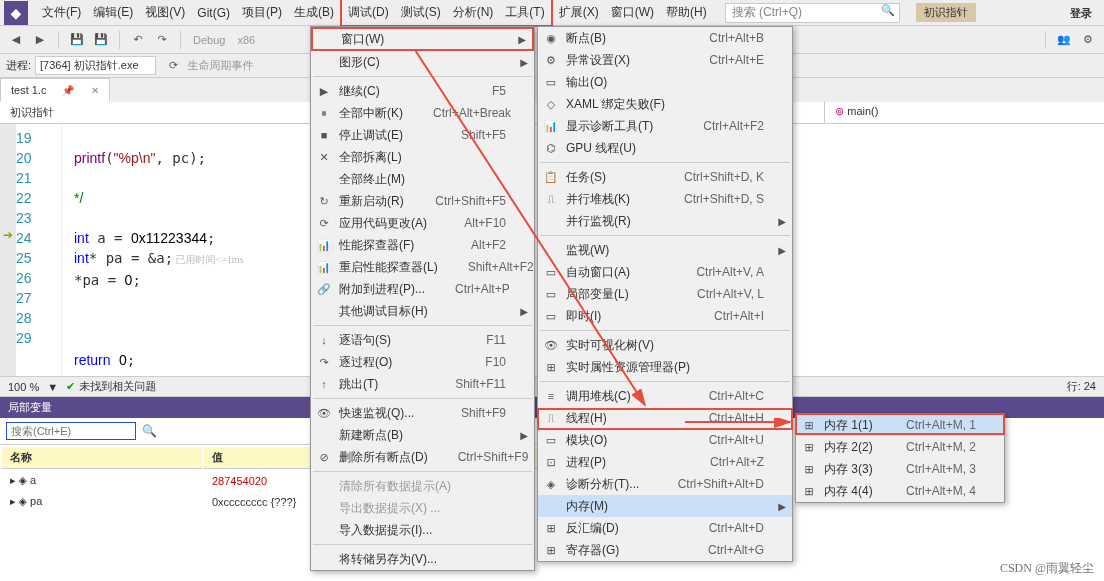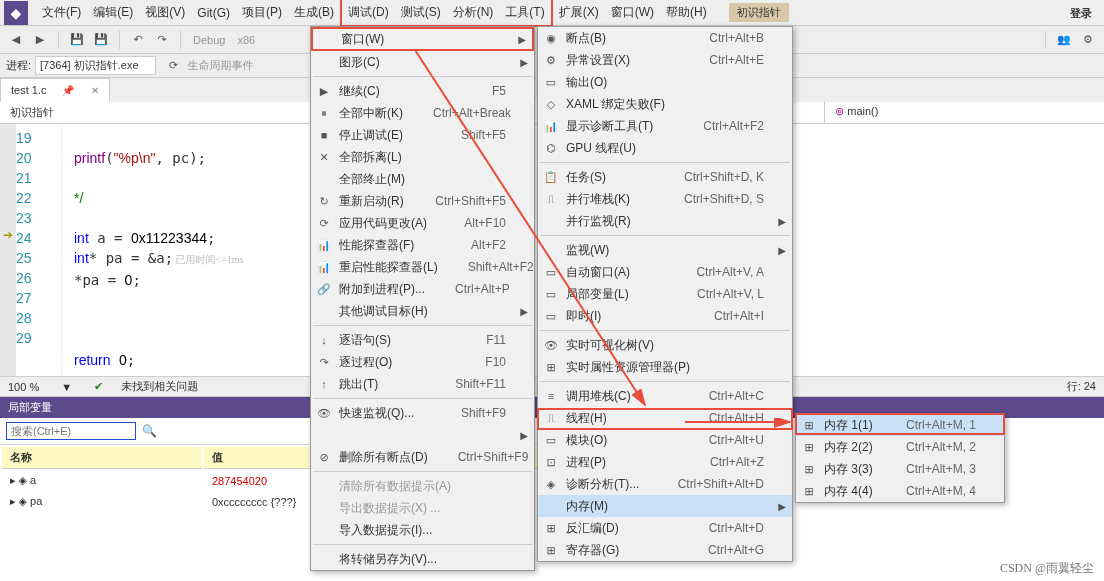--- a/index.html
+++ b/index.html
@@ -26,21 +26,21 @@
 .tab .close { color: #888; font-size: 10px; }
 .editor-area { display: flex; height: 252px; }
 .gutter { width: 16px; background: #e8e8e8; }
 .linenumbers { width: 46px; padding-right: 8px; color: #2b91af; font-family: Consolas, monospace; font-size: 14px; line-height: 20px; padding-top: 4px; background: #fff; border-right: 1px solid #eee; }
 .code { font-family: Consolas, monospace; font-size: 14px; line-height: 20px; padding: 4px 12px; flex: 1; white-space: pre; position: relative; }
 .code .kw { color: #0000ff; }
 .code .str { color: #a31515; }
 .code .num { color: #000; }
 .code .comment { color: #008000; }
 .hint { color: #bbb; font-size: 10px; font-family: "Microsoft YaHei"; }
-.statusline { height: 20px; background: #eee; border-top: 1px solid #ccc; display: flex; align-items: center; padding: 0 8px; font-size: 11px; gap: 14px; }
+.statusline { height: 20px; background: #eee; border-top: 1px solid #ccc; display: flex; align-items: center; padding: 0 8px; font-size: 11px; }
 .statusline .ok { color: #1a8f1a; margin-right: 4px; }
 .statusline .right { margin-left: auto; }
 .bottom-panel { height: 135px; border-top: 1px solid #ccc; display: flex; flex-direction: column; }
 .bottom-title { background: #5c4b8c; color: #fff; padding: 3px 8px; font-size: 11px; }
 .bottom-toolbar { display: flex; align-items: center; padding: 4px 6px; gap: 6px; border-bottom: 1px solid #ccc; }
 .bottom-toolbar input { border: 1px solid #1d4ed8; padding: 2px 4px; font-size: 11px; width: 130px; }
 .bottom-table th { text-align: left; padding: 3px 8px; font-size: 11px; border-bottom: 1px solid #ccc; background: #fef9c3; }
 .bottom-table td { padding: 3px 8px; font-size: 11px; }
 .red-text { color: #c00; }
 .locals-left { width: 540px; border-right: 1px solid #ccc; }
@@ -75,20 +75,21 @@
   <div class="menu-item">生成(B)</div>
   <span class="menu-highlight">
     <div class="menu-item">调试(D)</div>
     <div class="menu-item">测试(S)</div>
     <div class="menu-item">分析(N)</div>
     <div class="menu-item">工具(T)</div>
   </span>
   <div class="menu-item">扩展(X)</div>
   <div class="menu-item">窗口(W)</div>
   <div class="menu-item">帮助(H)</div>
+  <div class="search-box">搜索 (Ctrl+Q)</div>
   <div class="solution-name">初识指针</div>
   <div class="login">登录</div>
 </div>
 
 <div class="toolbar">
   <span class="tb-btn">◀</span>
   <span class="tb-btn">▶</span>
   <span class="tb-sep"></span>
   <span class="tb-btn">💾</span>
   <span class="tb-btn">💾</span>
@@ -278,20 +279,21 @@
       <span class="label">跳出(T)</span>
       <span class="shortcut">Shift+F11</span>
     </div>
     <div class="menu-row sep"></div>
     <div class="menu-row">
       <span class="icon">👁</span>
       <span class="label">快速监视(Q)...</span>
       <span class="shortcut">Shift+F9</span>
     </div>
     <div class="menu-row">
+      <span class="label">新建断点(B)</span>
       <span class="arrow">▶</span>
     </div>
     <div class="menu-row">
       <span class="icon">⊘</span>
       <span class="label">删除所有断点(D)</span>
       <span class="shortcut">Ctrl+Shift+F9</span>
     </div>
     <div class="menu-row sep"></div>
     <div class="menu-row disabled">
       <span class="label">清除所有数据提示(A)</span>

